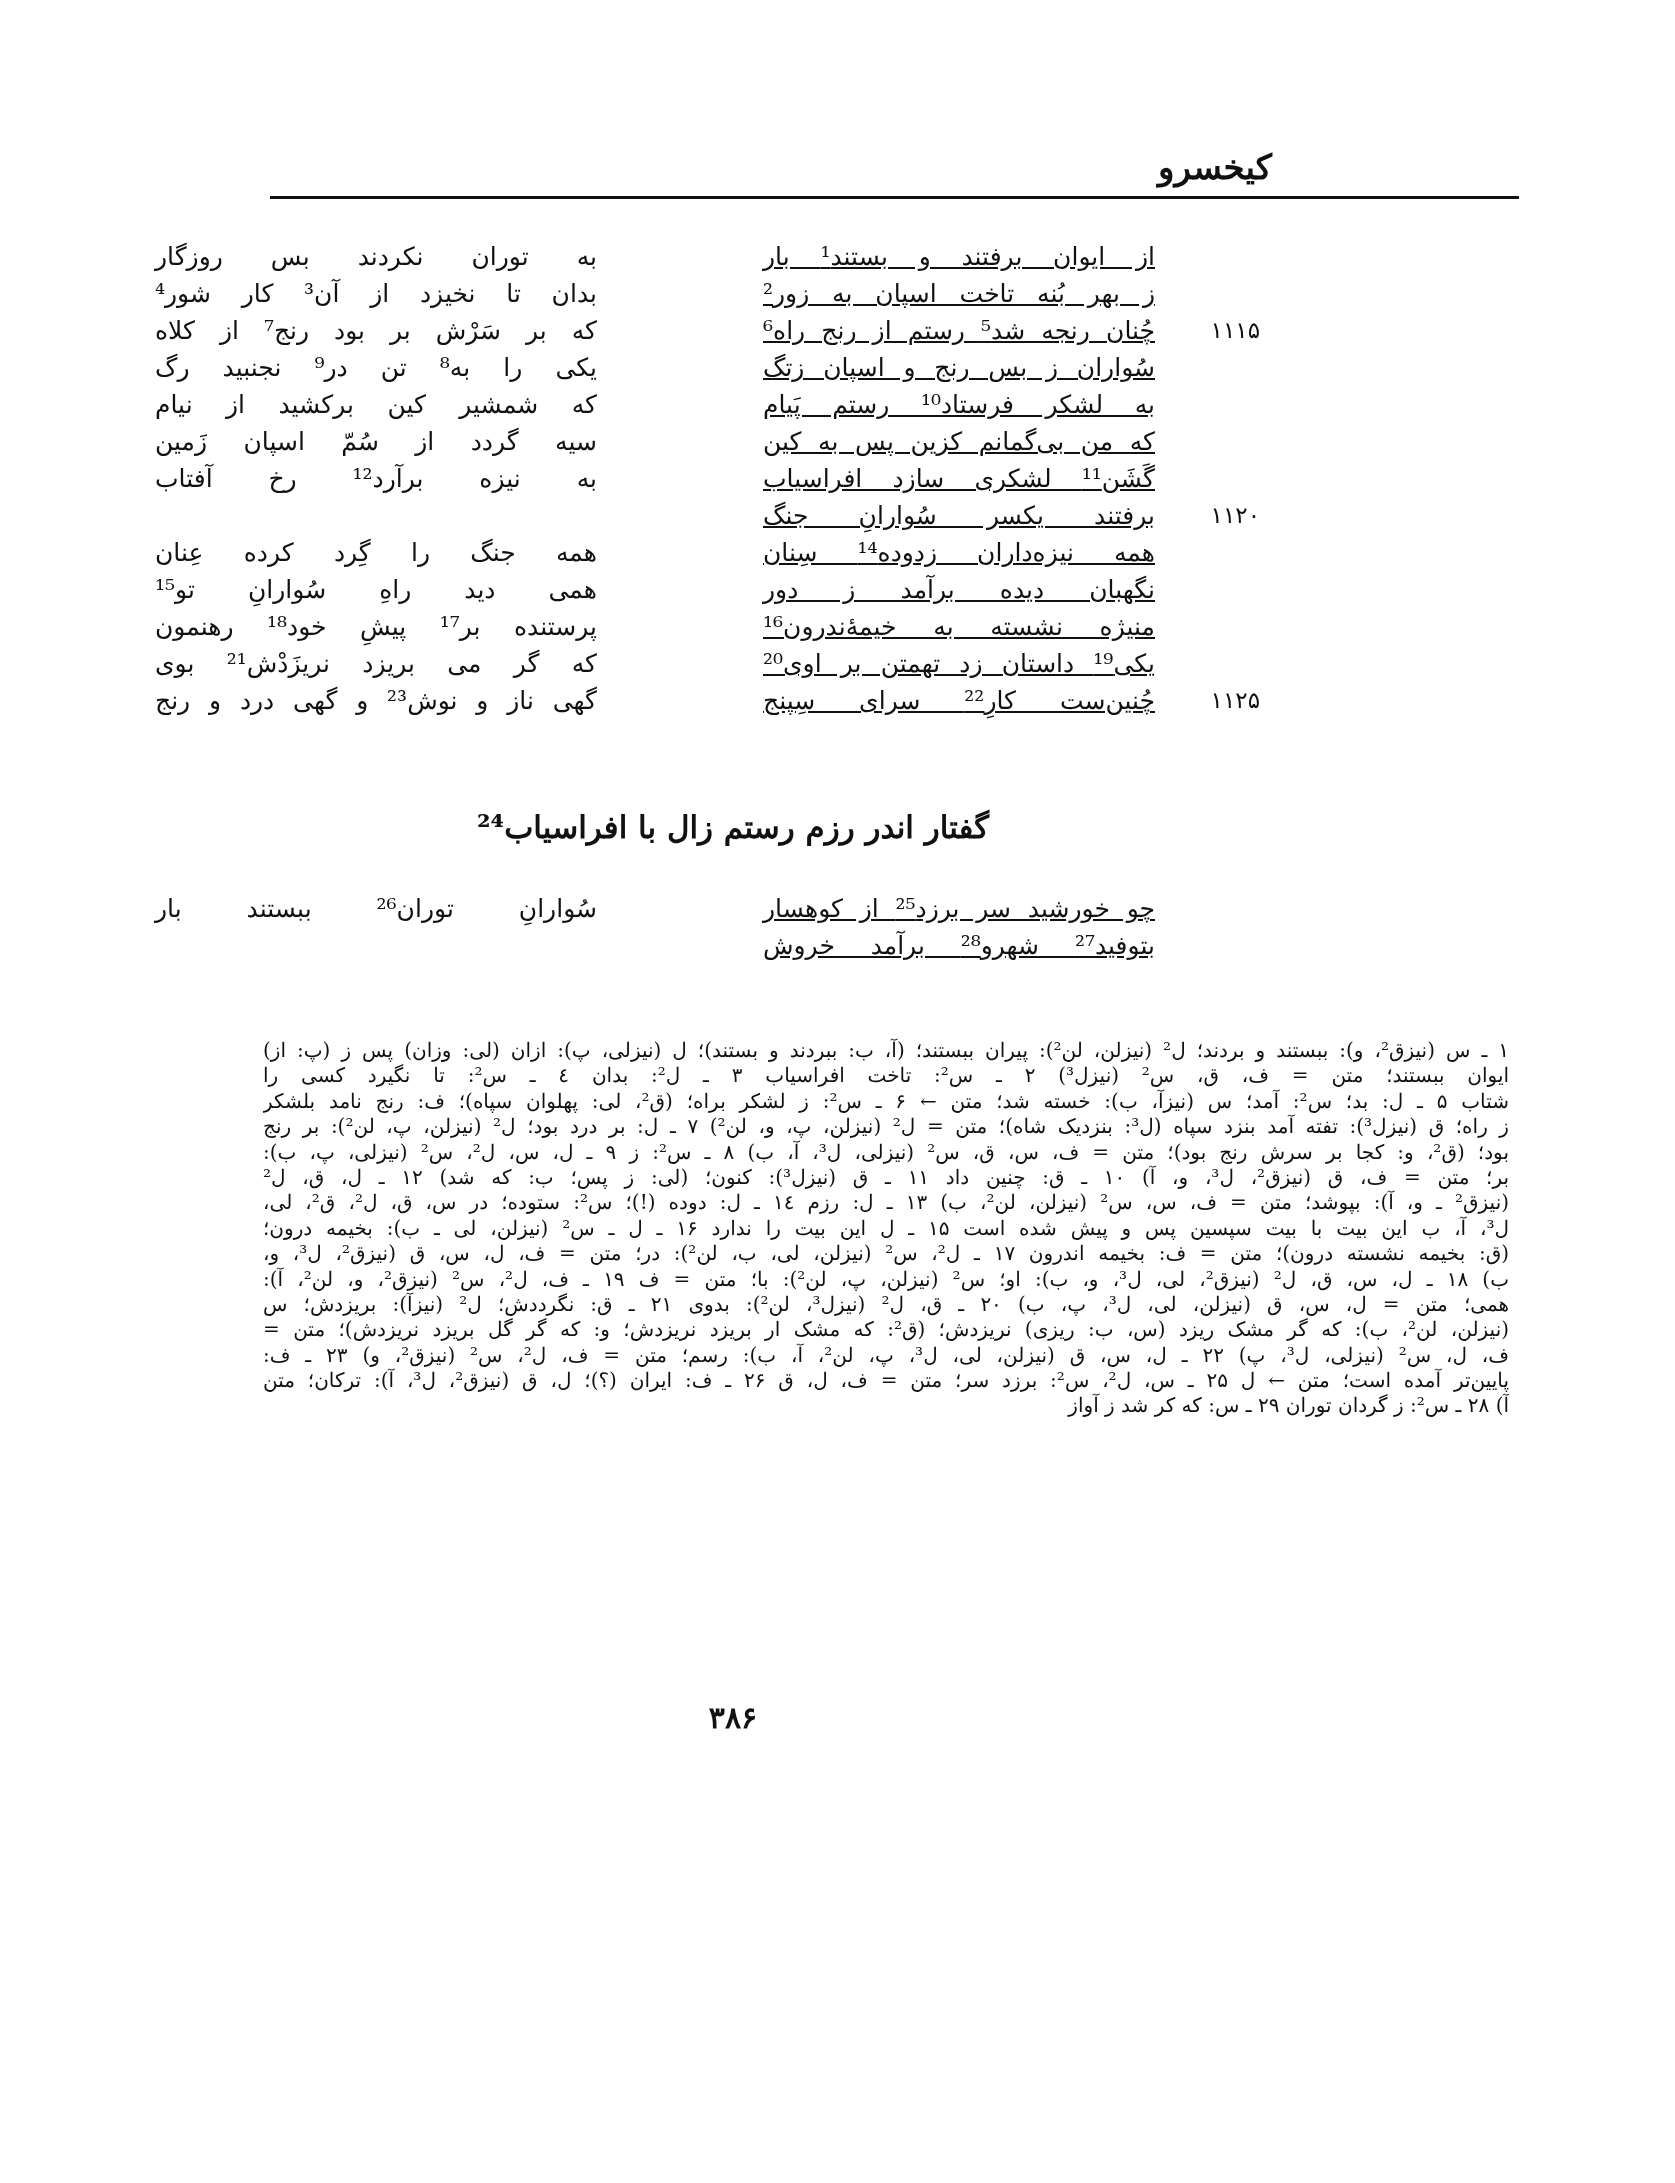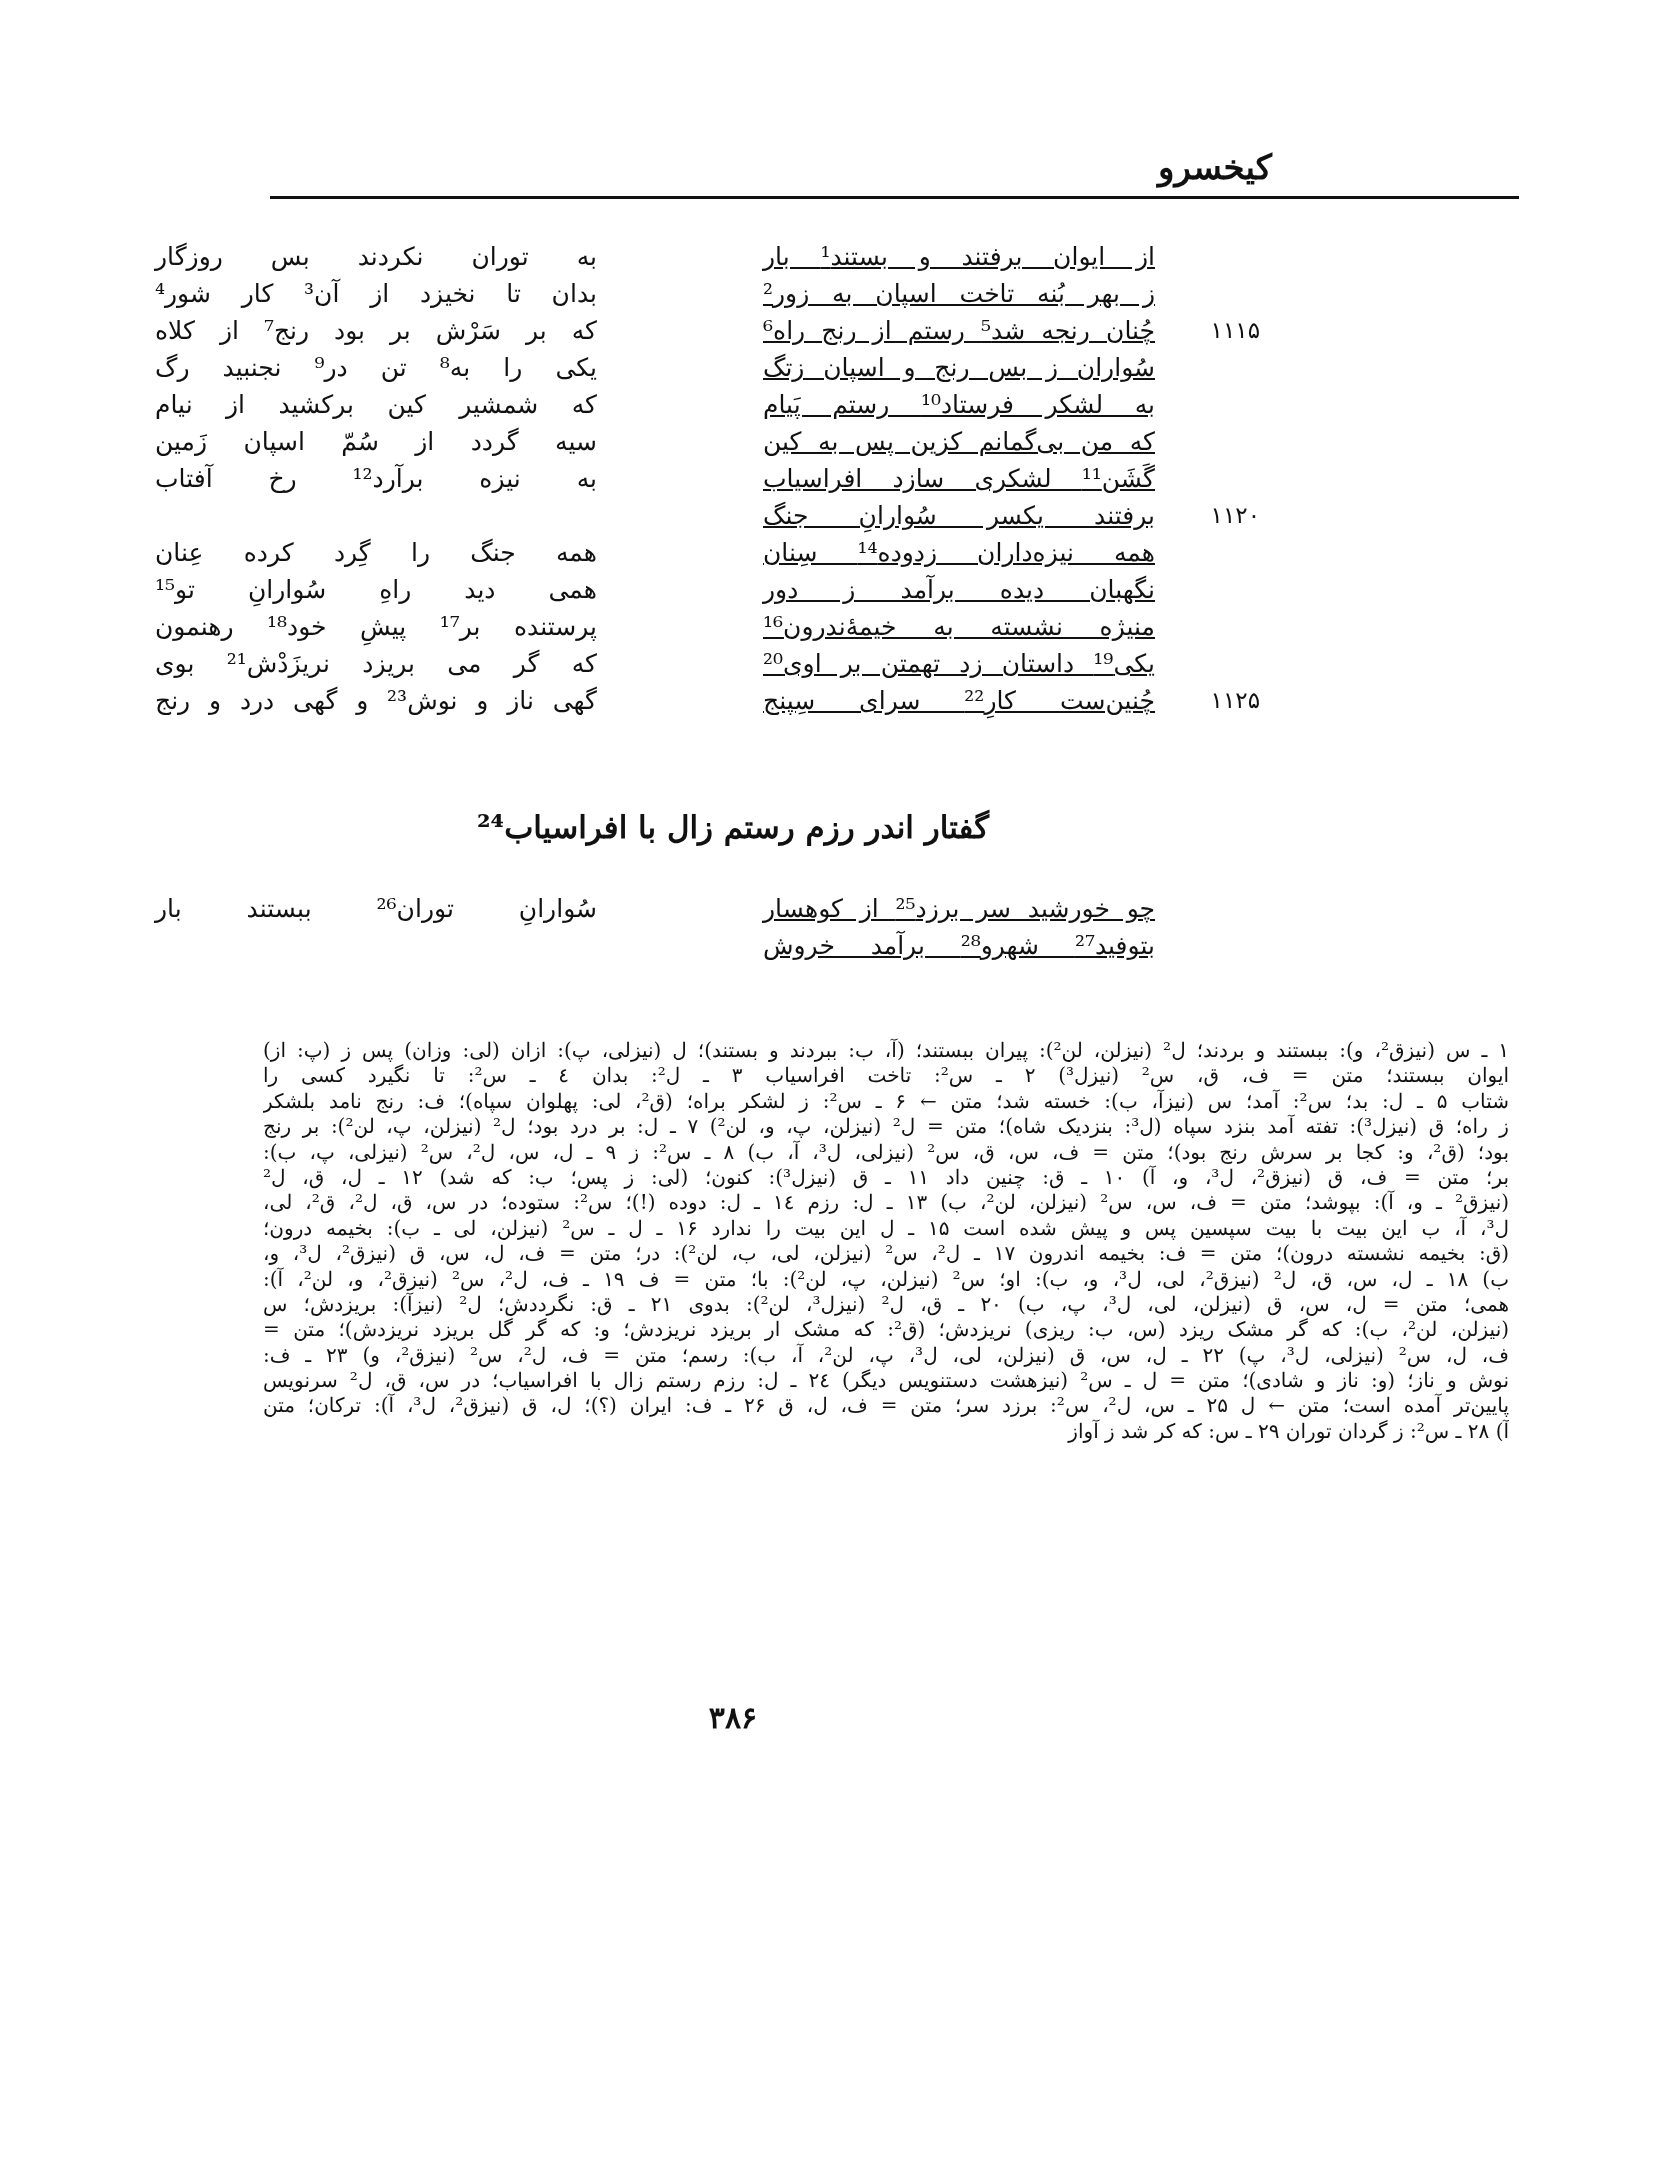--- a/index.html
+++ b/index.html
@@ -122,20 +122,19 @@
       <div class="fn-line">ز راه؛ ق (نیزل³): تفته آمد بنزد سپاه (ل³: بنزدیک شاه)؛ متن = ل² (نیزلن، پ، و، لن²)      ۷ ـ ل: بر درد بود؛ ل² (نیزلن، پ، لن²): بر رنج</div>
       <div class="fn-line">بود؛ (ق²، و: کجا بر سرش رنج بود)؛ متن = ف، س، ق، س² (نیزلی، ل³، آ، ب)      ۸ ـ س²: ز      ۹ ـ ل، س، ل²، س² (نیزلی، پ، ب):</div>
       <div class="fn-line">بر؛ متن = ف، ق (نیزق²، ل³، و، آ)      ۱۰ ـ ق: چنین داد      ۱۱ ـ ق (نیزل³): کنون؛ (لی: ز پس؛ ب: که شد)      ۱۲ ـ ل، ق، ل²</div>
       <div class="fn-line">(نیزق² ـ و، آ): بپوشد؛ متن = ف، س، س² (نیزلن، لن²، ب)      ۱۳ ـ ل: رزم      ۱٤ ـ ل: دوده (!)؛ س²: ستوده؛ در س، ق، ل²، ق²، لی،</div>
       <div class="fn-line">ل³، آ، ب این بیت با بیت سپسین پس و پیش شده است      ۱۵ ـ ل این بیت را ندارد      ۱۶ ـ ل ـ س² (نیزلن، لی ـ ب): بخیمه درون؛</div>
       <div class="fn-line">(ق: بخیمه نشسته درون)؛ متن = ف: بخیمه اندرون      ۱۷ ـ ل²، س² (نیزلن، لی، ب، لن²): در؛ متن = ف، ل، س، ق (نیزق²، ل³، و،</div>
       <div class="fn-line">ب)      ۱۸ ـ ل، س، ق، ل² (نیزق²، لی، ل³، و، ب): او؛ س² (نیزلن، پ، لن²): با؛ متن = ف      ۱۹ ـ ف، ل²، س² (نیزق²، و، لن²، آ):</div>
       <div class="fn-line">همی؛ متن = ل، س، ق (نیزلن، لی، ل³، پ، ب)      ۲۰ ـ ق، ل² (نیزل³، لن²): بدوی      ۲۱ ـ ق: نگرددش؛ ل² (نیزآ): بریزدش؛ س</div>
       <div class="fn-line">(نیزلن، لن²، ب): که گر مشک ریزد (س، ب: ریزی) نریزدش؛ (ق²: که مشک ار بریزد نریزدش؛ و: که گر گل بریزد نریزدش)؛ متن =</div>
       <div class="fn-line">ف، ل، س² (نیزلی، ل³، پ)      ۲۲ ـ ل، س، ق (نیزلن، لی، ل³، پ، لن²، آ، ب): رسم؛ متن = ف، ل²، س² (نیزق²، و)      ۲۳ ـ ف:</div>
-      <div class="fn-line">نوش و ناز؛ (و: ناز و شادی)؛ متن = ل ـ س² (نیزهشت دستنویس دیگر)      ۲٤ ـ ل: رزم رستم زال با افراسیاب؛ در س، ق، ل² سرنویس</div>
       <div class="fn-line">پایین‌تر آمده است؛ متن ← ل      ۲۵ ـ س، ل²، س²: برزد سر؛ متن = ف، ل، ق      ۲۶ ـ ف: ایران (؟)؛ ل، ق (نیزق²، ل³، آ): ترکان؛ متن</div>
       <div class="fn-line last">آ)      ۲۸ ـ س²: ز گردان توران      ۲۹ ـ س: که کر شد ز آواز</div>
     </div>
 
   <div class="page-number">۳۸۶</div>
 </div>
 
 
 </body></html>

